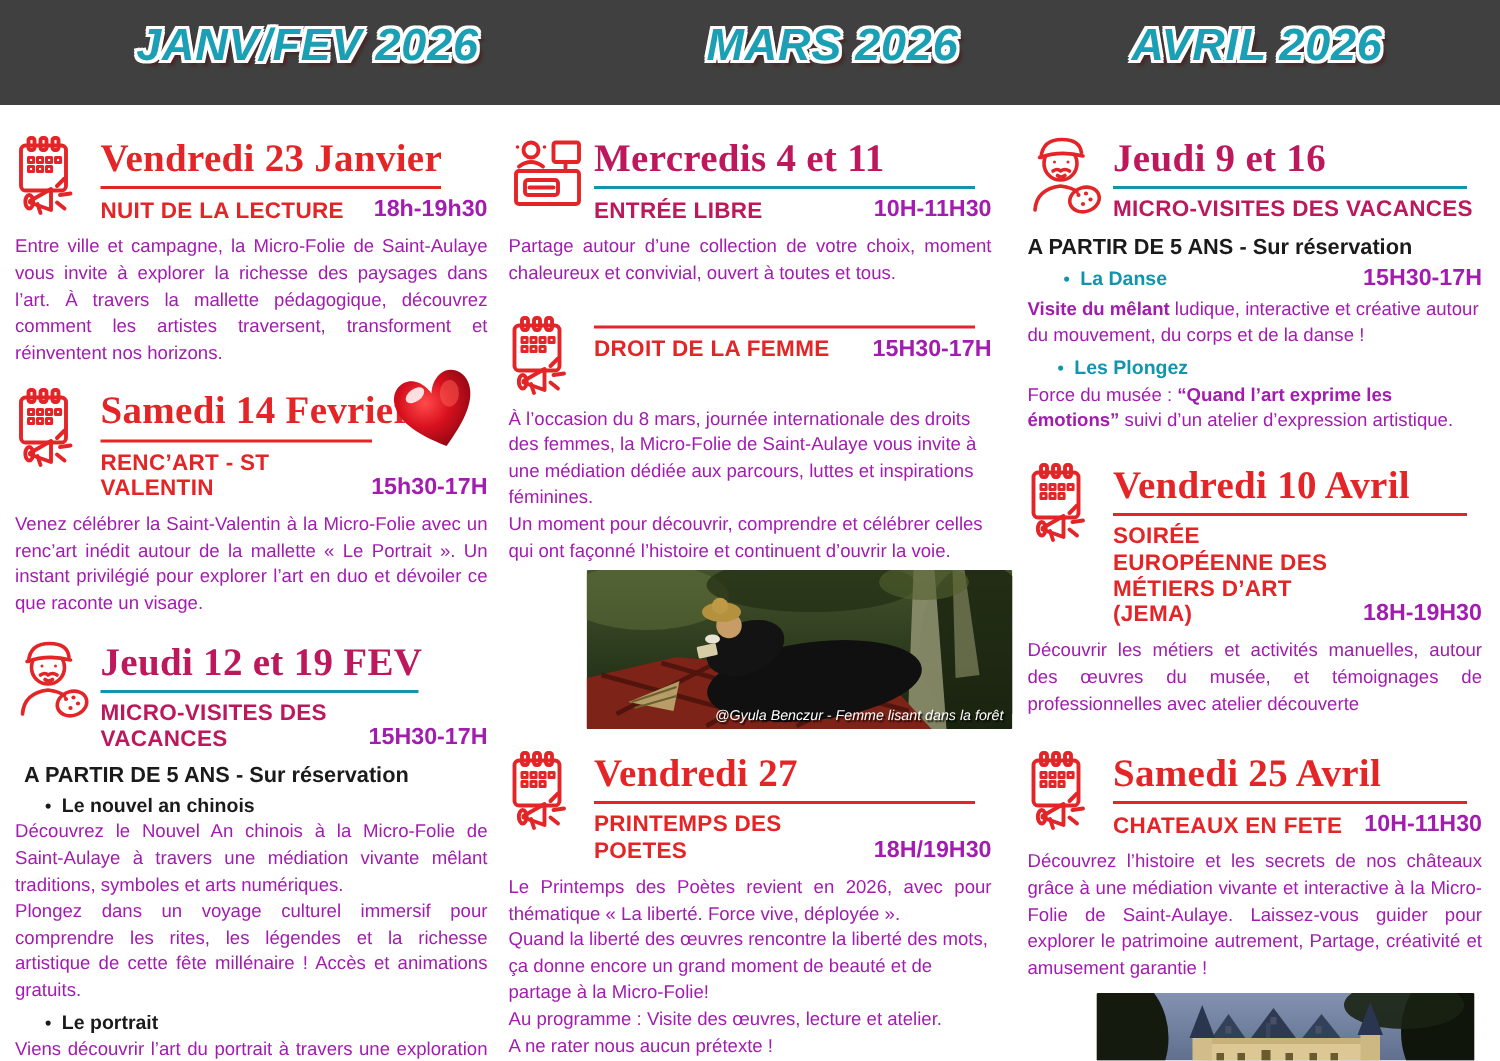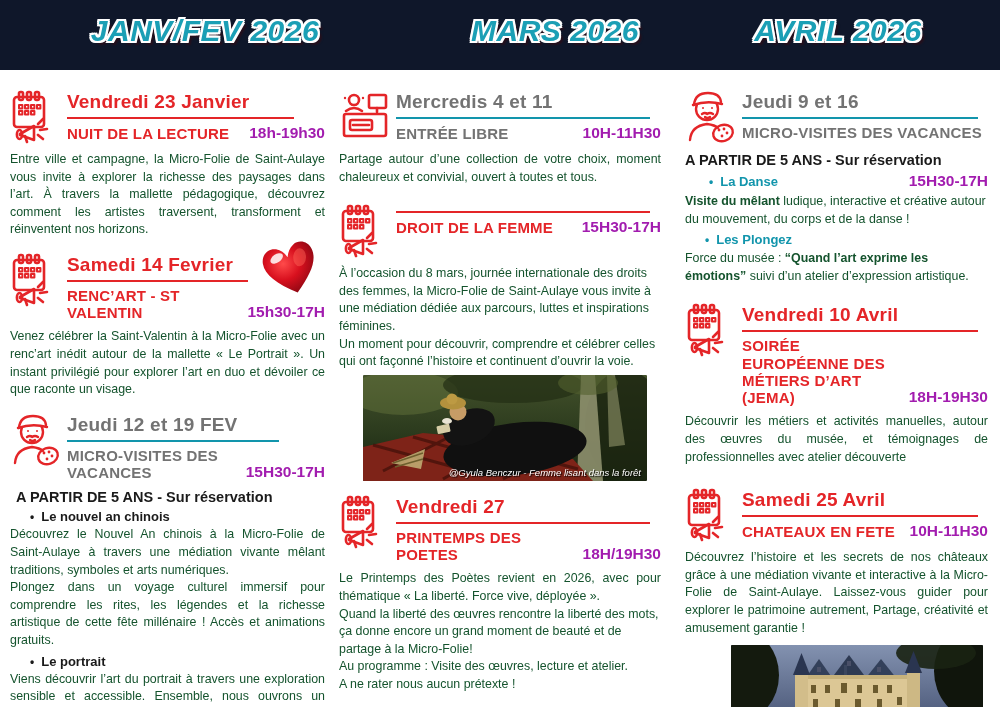--- a/index.html
+++ b/index.html
@@ -1,63 +1,63 @@
 <!DOCTYPE html>
 <html><head>
 <meta charset="utf-8">
 <style>
   html,body{margin:0;padding:0;background:#fff;}
   .page{position:relative;width:1000px;height:707px;overflow:hidden;background:#ffffff;
         font-family:"Liberation Sans",sans-serif;color:#1e1e1e;}
   
-  .topbar{position:absolute;left:0;top:0;width:1000px;height:70px;background:#0f172a;}
+  .topbar{position:absolute;left:0;top:0;width:1000px;height:70px;background:#404040;}
   .month{position:absolute;top:14px;font-size:30px;font-weight:bold;font-style:italic;
          color:#1b9fb5;letter-spacing:.5px;text-align:center;white-space:nowrap;
          text-shadow:-2px -2px 0 #fff,2px -2px 0 #fff,-2px 2px 0 #fff,2px 2px 0 #fff,
                      -2px 0 0 #fff,2px 0 0 #fff,0 -2px 0 #fff,0 2px 0 #fff,
                      4px 4px 2px rgba(80,0,0,.35);}
   .m1{left:65px;width:280px;}
   .m2{left:405px;width:300px;}
   .m3{left:728px;width:220px;}
   
   .col{position:absolute;top:88px;}
   .col1{left:10px;width:315px;}
   .col2{left:339px;width:322px;}
   .col3{left:685px;width:303px;}
   
   .event{position:relative;margin-bottom:12px;}
   .ehead{display:flex;align-items:flex-start;}
   .icon{flex:0 0 52px;width:52px;height:56px;margin-right:5px;}
   .icon svg{width:100%;height:100%;}
   .hr-right{flex:1;min-width:0;padding-top:4px;}
-  .etitle{margin:0;font-size:19px;font-weight:bold;letter-spacing:.2px;line-height:1.05;}
+  .etitle{margin:0;font-size:26px;font-weight:bold;letter-spacing:.2px;line-height:1.05;font-family:Liberation Serif, serif;}
   .red{color:#e42528;}
-  .teal{color:#737373;}
+  .teal{color:#be185d;}
   .rule{height:2px;margin:5px 0 5px;}
   .rule.redbg{background:#e42528;width:88%;}
   .rule.tealbg{background:#1295ac;width:96%;}
   .subrow{display:flex;justify-content:space-between;align-items:flex-end;}
   .sub{font-size:15px;font-weight:bold;letter-spacing:.2px;line-height:1.15;}
   .sub.wrap{max-width:205px;}
   .time{font-size:15.5px;font-weight:bold;color:#a21caf;white-space:nowrap;}
-  .body{margin:7px 0 0;font-size:12.4px;line-height:1.42;text-align:justify;color:#14532d;}
+  .body{margin:7px 0 0;font-size:12.4px;line-height:1.42;text-align:justify;color:#a21caf;}
   .body.nojust{text-align:left;}
   .ages{margin:8px 0 0 6px;font-size:14.5px;font-weight:bold;color:#1a1a1a;}
   .bullet-row{display:flex;justify-content:space-between;align-items:baseline;margin:4px 0 0;}
   .bullet{margin:4px 0 0 20px;font-size:13px;font-weight:bold;color:#1a1a1a;}
   .bullet::before{content:"•";margin-right:7px;font-size:12px;}
   .bullet.tealb{color:#1295ac;}
   .bold{font-weight:bold;}
   
   .heart{position:absolute;right:2px;top:-14px;width:64px;height:62px;}
   .figure{position:relative;overflow:hidden;border-radius:1px;}
   .figure svg{display:block;width:100%;height:100%;}
   .caption{position:absolute;right:6px;bottom:3px;font-size:9.5px;font-style:italic;color:#fff;
            text-shadow:1px 1px 1px rgba(0,0,0,.9);white-space:nowrap;}
-  .painting{width:284px;height:106px;margin:4px 0 6px 24px;}
+  .painting{width:284px;height:106px;margin:4px 0 6px 52px;}
   .chateau{width:252px;height:76px;margin:8px 0 0 46px;}
 </style>
 </head>
 <body>
 
 <svg width="0" height="0" style="position:absolute">
   <defs>
     <g id="ico-calmega" fill="none" stroke="#e42528" stroke-width="2.6" stroke-linecap="round" stroke-linejoin="round">
       <rect x="4" y="9" width="30" height="30" rx="3"></rect>
       <rect x="9" y="4" width="4" height="8" rx="1.5"></rect>

